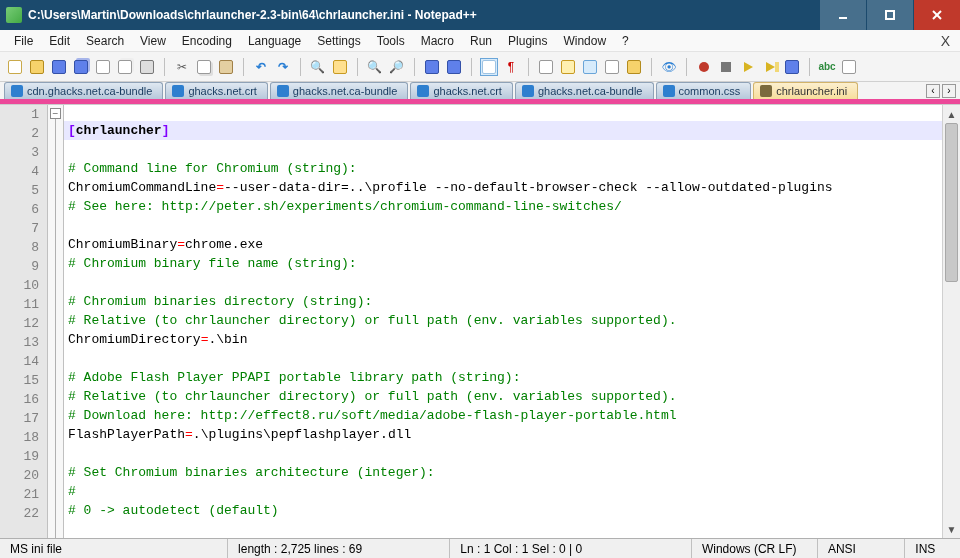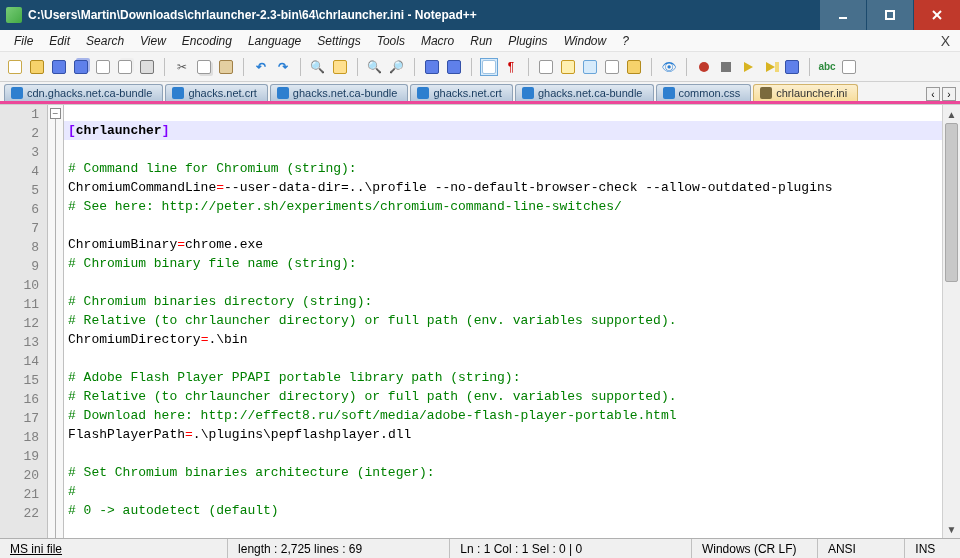--- a/index.html
+++ b/index.html
@@ -7,29 +7,29 @@
 
 .titlebar { height: 30px; background: #1b4a6d; color: #fff; display: flex; align-items: center; }
 .titlebar .app-icon { width: 16px; height: 16px; margin: 0 6px; background: linear-gradient(135deg,#7c7,#4a4); border-radius: 2px; }
 .titlebar .title-text { flex: 1; font-size: 12px; white-space: nowrap; font-weight: bold; }
 .titlebar .btn { width: 46px; height: 30px; display: flex; align-items: center; justify-content: center; color: #fff; }
 .titlebar .btn.min { background: #476f8c; }
 .titlebar .btn.max { background: #476f8c; margin-left: 1px; }
 .titlebar .btn.close { background: #c0392b; margin-left: 1px; }
 
 .menubar { height: 22px; background: #f9f9f9; display: flex; align-items: center; padding: 0 6px; border-bottom: 1px solid #e3e3e3; }
-.menubar .menu-item { padding: 0 8px; font-size: 12px; color: #222; font-style: italic; }
+.menubar .menu-item { padding: 0 8px; font-size: 12px; color: #222; }
 .menubar .sym-x { margin-left: auto; font-size: 14px; color: #444; padding: 0 4px; }
 
 .toolbar { height: 30px; background: #f4f4f4; display: flex; align-items: center; padding: 0 6px; gap: 4px; border-bottom: 1px solid #d0d0d0; }
 .toolbar .tb-icon { width: 18px; height: 18px; border: 1px solid transparent; display: flex; align-items:center; justify-content:center; }
 .toolbar .sep { width: 1px; height: 18px; background: #c0c0c0; margin: 0 4px; }
 .toolbar .sq { width:14px; height:14px; border-radius:2px; }
 
-.tabbar { height: 22px; background: #f4f4f4; display: flex; align-items: flex-end; border-bottom: 3px solid #ec4899; padding-left: 4px; position: relative; }
+.tabbar { height: 22px; background: #f4f4f4; display: flex; border-bottom: 5px solid #ec4899; padding-left: 4px; position: relative; }
 .tab { display: flex; align-items: center; gap: 4px; padding: 2px 10px 2px 6px; font-size: 11px; background: linear-gradient(#dfe8f1,#b7c8db); border: 1px solid #8fa2b7; border-bottom: none; border-radius: 3px 3px 0 0; margin-right: 2px; color: #173a5e; }
 .tab.active { background: linear-gradient(#fcefce,#f7dd9c); border-color: #d2b36a; color: #333; }
 .tab .tab-icon { width: 12px; height: 12px; background: #2e7fcf; border-radius: 2px; display:flex; align-items:center; justify-content:center; }
 .tab.active .tab-icon { background: #7b6a3d; }
 .tab-nav { margin-left: auto; display: flex; align-items:center; gap: 2px; padding-right: 4px; }
 .tab-nav .nav-btn { width: 14px; height: 14px; border: 1px solid #999; background: #f2f2f2; display:flex; align-items:center; justify-content:center; font-size:10px; }
 
 .editor-wrap { display: flex; height: calc(558px - 30px - 22px - 30px - 22px - 20px); border-top: 1px solid #ccc; }
 .gutter { width: 48px; background: #e6e6e6; border-right: 1px solid #c0c0c0; }
 .gutter .ln { height: 19px; text-align: right; padding-right: 8px; font-family: Consolas, "Courier New", monospace; font-size: 13px; color: #808080; line-height: 19px; }
@@ -297,19 +297,19 @@
   <div class="scroll-v">
     <div class="arrow">▲</div>
     <div class="track">
         <div class="thumb"></div>
       </div>
     <div class="arrow">▼</div>
   </div>
 </div>
 
 <div class="statusbar">
-  <div class="cell" style="width:236px;text-decoration:underline;">MS ini file</div>
+  <div class="cell" style="width:236px;">MS ini file</div>
   <div class="cell" style="width:230px;text-align:center;">length : 2,725    lines : 69</div>
   <div class="cell" style="width:250px;">Ln : 1    Col : 1    Sel : 0 | 0</div>
   <div class="cell" style="width:130px;">Windows (CR LF)</div>
   <div class="cell" style="width:90px;">ANSI</div>
   <div class="cell end" style="width:56px;">INS</div>
 </div>
 
 </body></html>

